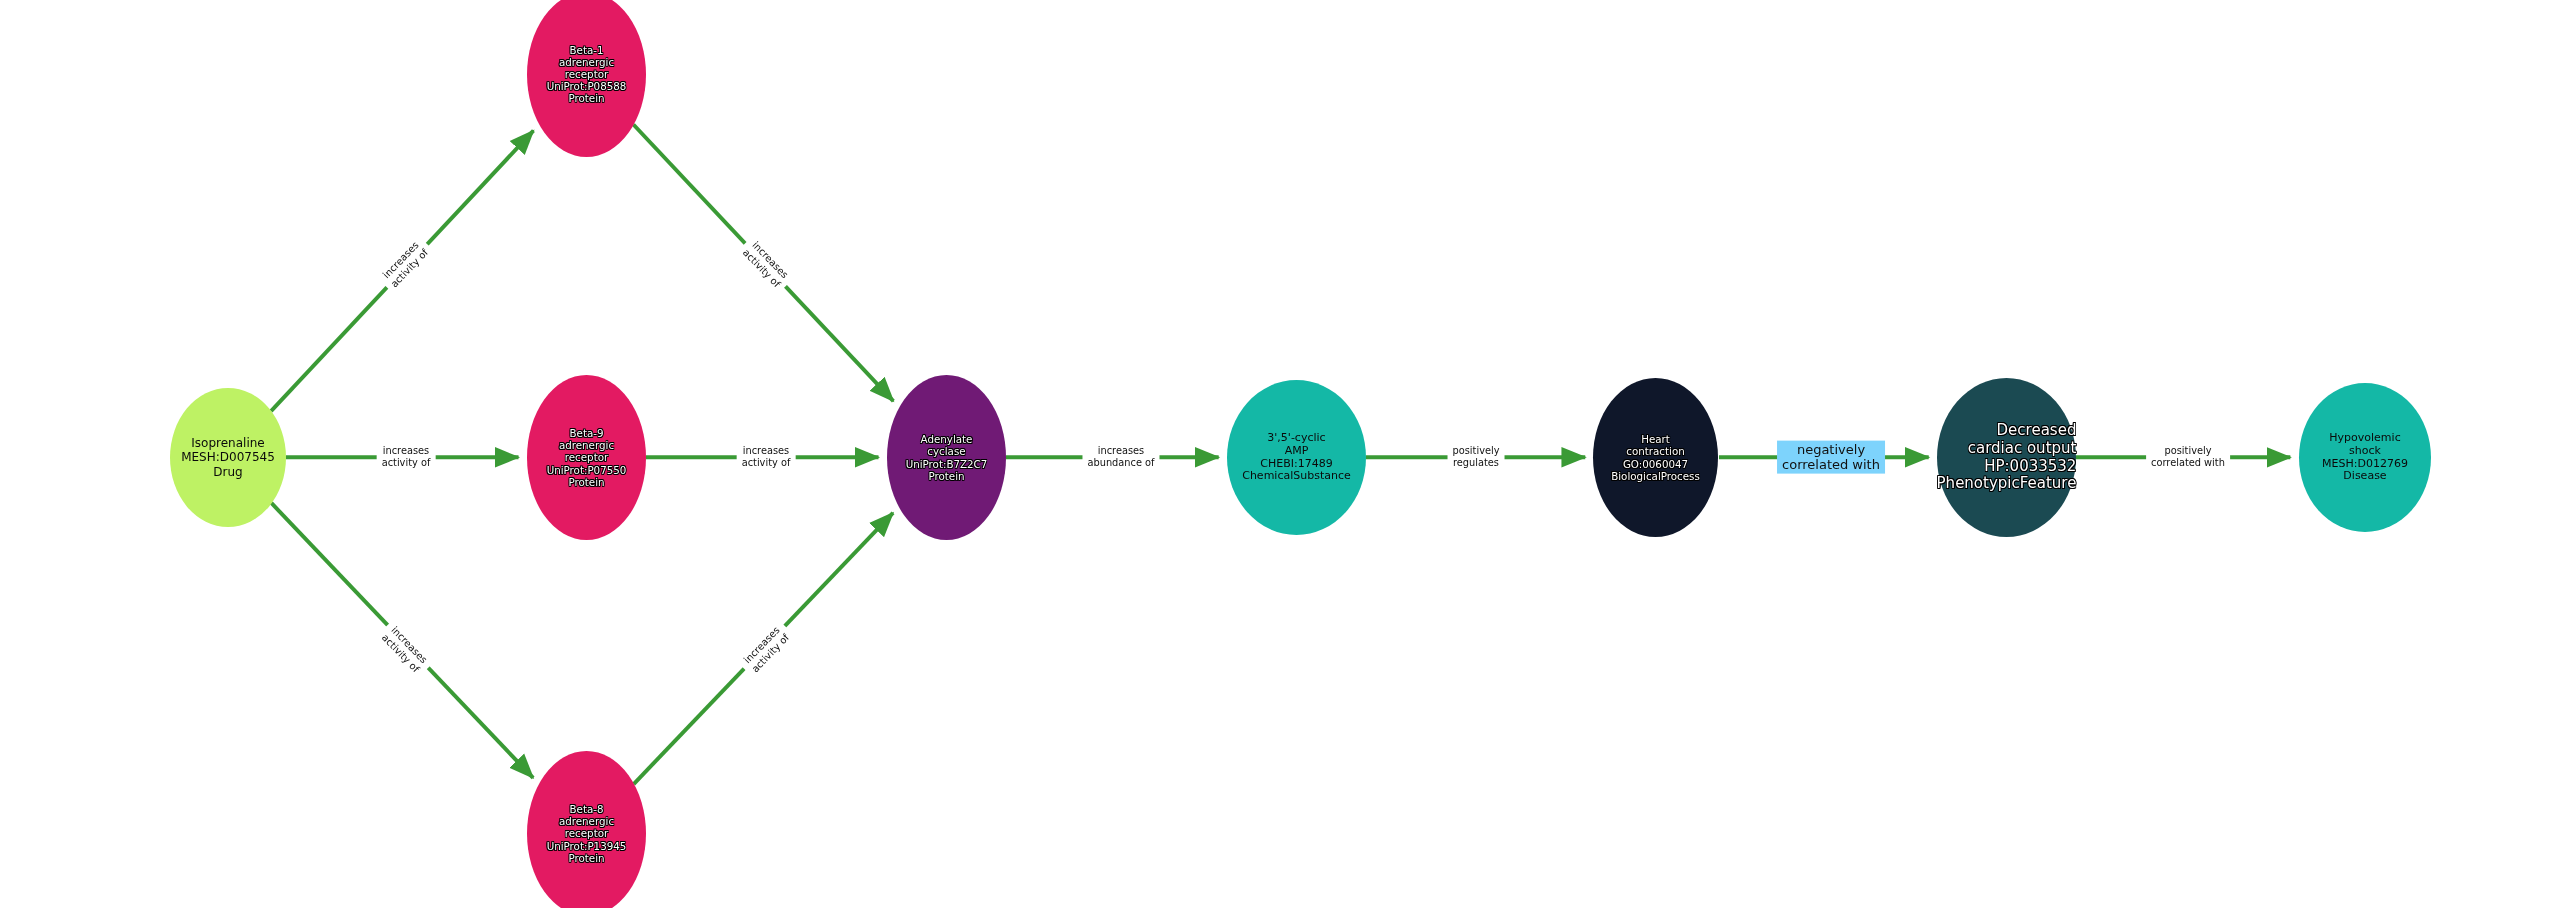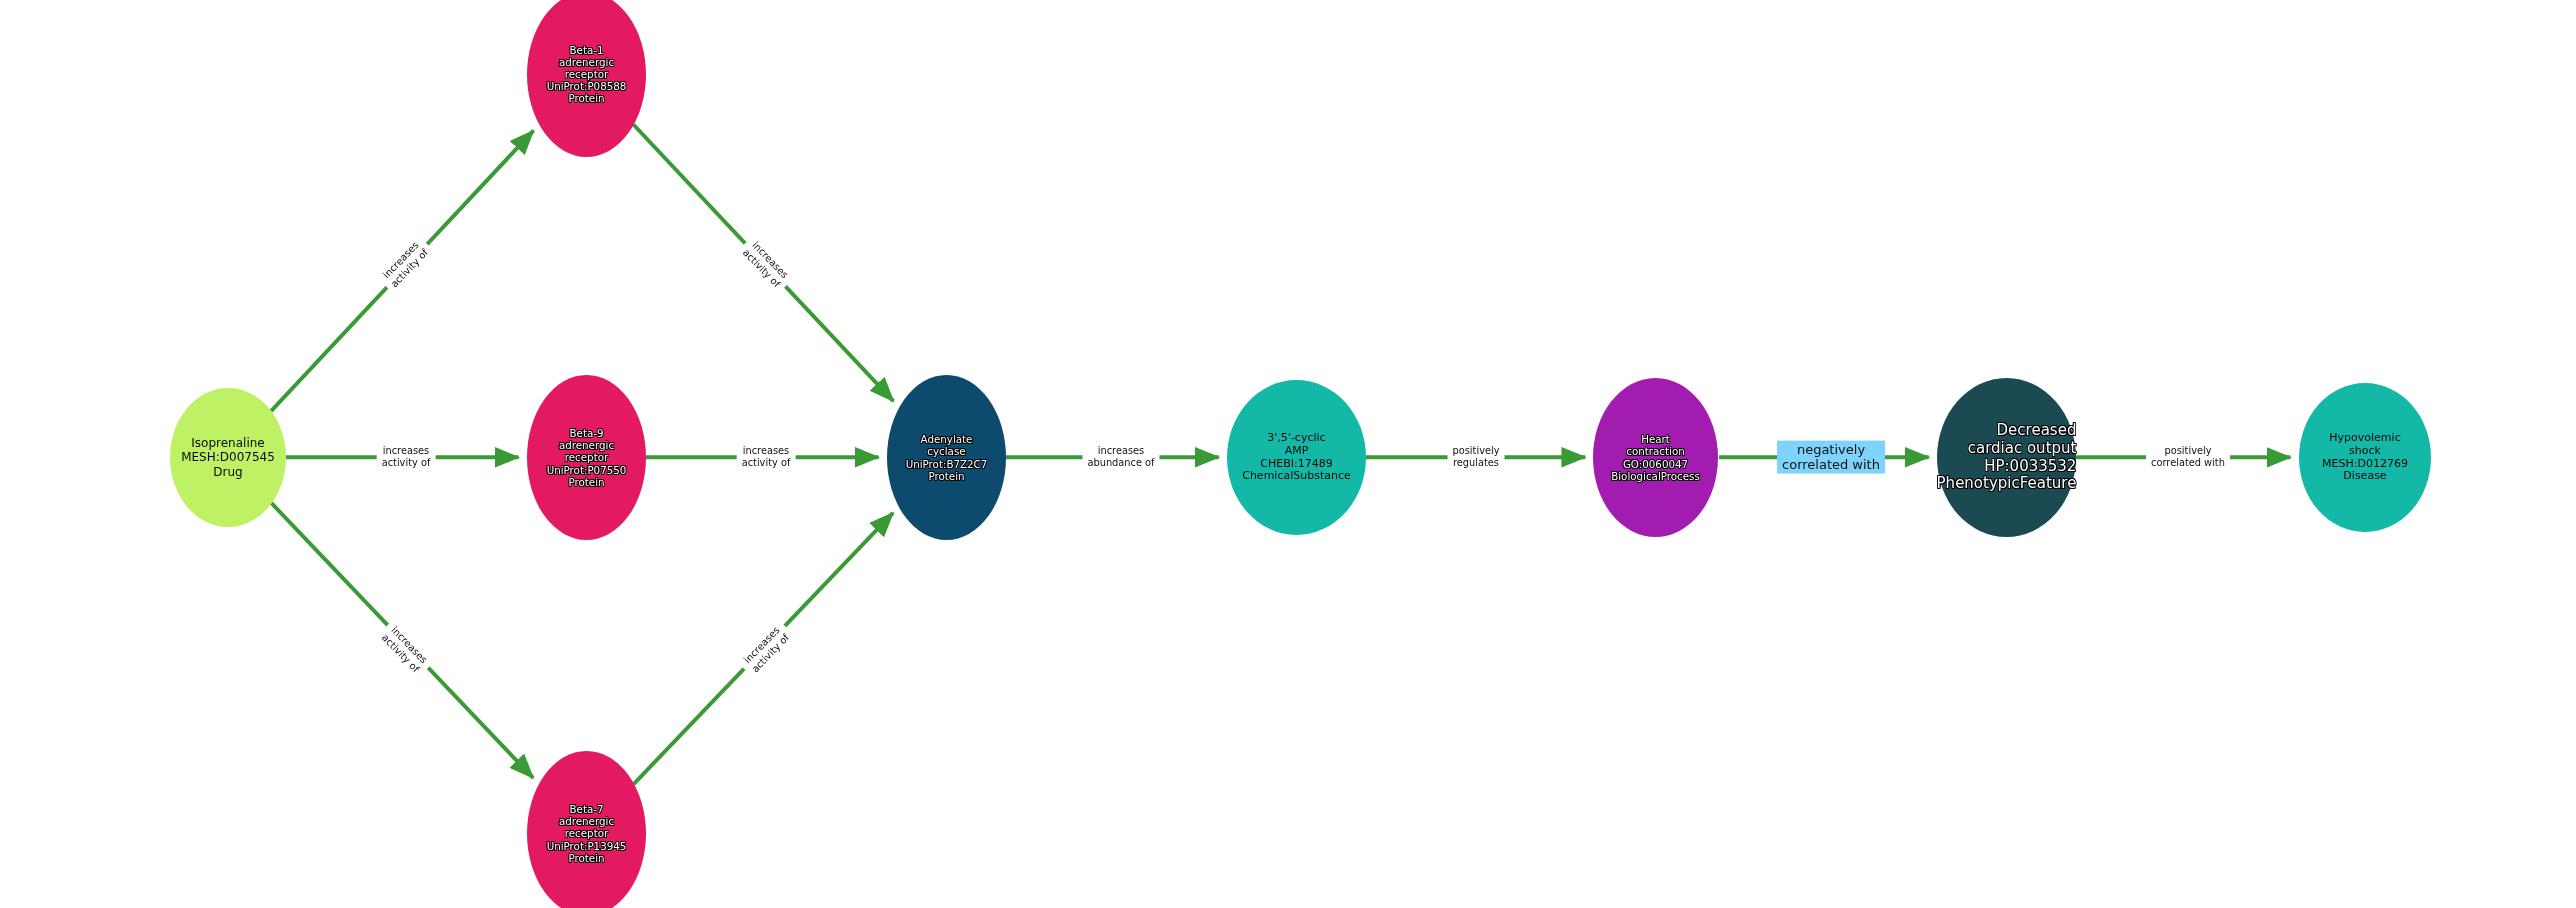--- a/index.html
+++ b/index.html
@@ -98,39 +98,39 @@
 Protein</span>
       </div>
       <div class="node light-label" style="width: 119px; height: 165px; left: 527px; top: 375px; background: rgb(227, 26, 98); font-size: 10.3px;">
         <span class="node-text">Beta-9
 adrenergic
 receptor
 UniProt:P07550
 Protein</span>
       </div>
       <div class="node light-label" style="width: 119px; height: 165px; left: 527px; top: 751px; background: rgb(227, 26, 98); font-size: 10.3px;">
-        <span class="node-text">Beta-7
+        <span class="node-text">Beta-8
 adrenergic
 receptor
 UniProt:P13945
 Protein</span>
       </div>
-      <div class="node light-label" style="width: 119px; height: 165px; left: 887px; top: 375px; background: #0c4a6e; font-size: 10.3px;">
+      <div class="node light-label" style="width: 119px; height: 165px; left: 887px; top: 375px; background: #701a75; font-size: 10.3px;">
         <span class="node-text">Adenylate
 cyclase
 UniProt:B7Z2C7
 Protein</span>
       </div>
       <div class="node dark-label" style="width: 139px; height: 155px; left: 1227px; top: 380px; background: #14b8a6; font-size: 11px;">
         <span class="node-text">3',5'-cyclic
 AMP
 CHEBI:17489
 ChemicalSubstance</span>
       </div>
-      <div class="node light-label" style="width: 125px; height: 159px; left: 1593px; top: 378px; background: #a21caf; font-size: 10.3px;">
+      <div class="node light-label" style="width: 125px; height: 159px; left: 1593px; top: 378px; background: #0f172a; font-size: 10.3px;">
         <span class="node-text">Heart
 contraction
 GO:0060047
 BiologicalProcess</span>
       </div>
       <div class="node light-label" style="width: 139px; height: 159px; left: 1937px; top: 378px; background: rgb(27, 74, 82); font-size: 15px; text-align: right;">
         <span class="node-text">Decreased
 cardiac output
 HP:0033532
 PhenotypicFeature</span>

